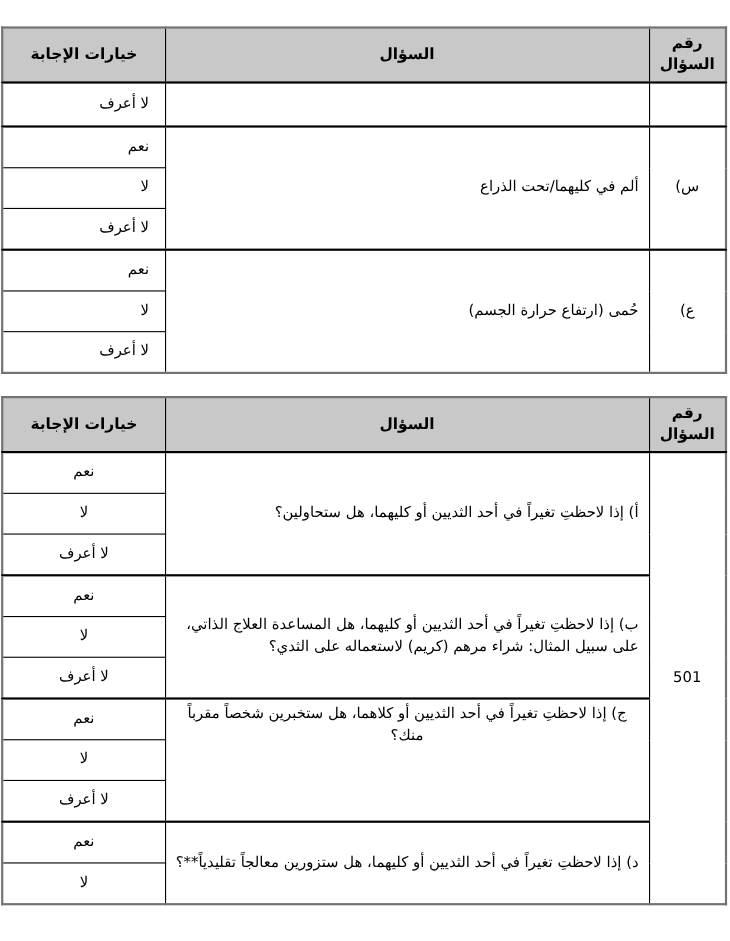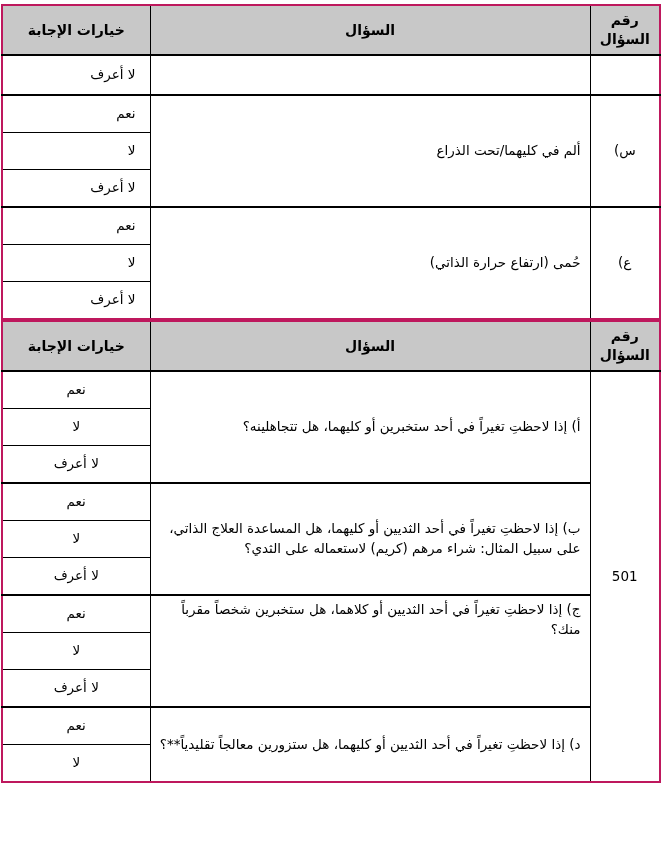--- a/index.html
+++ b/index.html
@@ -15,21 +15,22 @@
     color: #000000;
   }
   .sheet {
     direction: rtl;
     padding: 4px 3px 0 3px;
   }
   table.qtable {
     border-collapse: collapse;
     table-layout: fixed;
     width: 658px;
-    border: 2px solid #be185d;
+    border: 2px solid #737373;
+    margin-top: 20px;
   }
   col.c-num { width: 70px; }
   col.c-q   { width: 440px; }
   col.c-ans { width: 148px; }
   .qtable th {
     background: #c8c8c8;
     border: 1px solid #000000;
     border-bottom: 2px solid #000000;
     font-size: 14px;
     font-weight: bold;
@@ -49,21 +50,21 @@
   }
   tr.gtop > td { border-top: 2px solid #000000; }
   td.num {
     text-align: center;
     padding: 1px 2px;
   }
   td.q {
     text-align: right;
     padding: 2px 9px;
   }
-  td.q.qtop { vertical-align: top; padding-top: 4px; }
+  td.q.qtop { vertical-align: top; padding-top: 4px; text-align: center; }
   
   .t1 td.ans { text-align: right; padding-left: 4px; padding-right: 14px; }
   .t2 td.ans { text-align: center; }
   .section-title {
     font-size: 17px;
     font-weight: normal;
     text-align: right;
     margin: 25px 13px 39px 0;
     line-height: 1.3;
   }
@@ -99,21 +100,21 @@
       </tr>
       <tr>
         <td class="ans">لا</td>
       </tr>
       <tr>
         <td class="ans">لا أعرف</td>
       </tr>
 
       <tr class="gtop">
         <td class="num" rowspan="3">ع)</td>
-        <td class="q" rowspan="3">حُمى (ارتفاع حرارة الذاتي)</td>
+        <td class="q" rowspan="3">حُمى (ارتفاع حرارة الجسم)</td>
         <td class="ans">نعم</td>
       </tr>
       <tr>
         <td class="ans">لا</td>
       </tr>
       <tr>
         <td class="ans">لا أعرف</td>
       </tr>
     </tbody>
   </table>
@@ -127,21 +128,21 @@
       </colgroup>
     <tbody>
       <tr>
         <th>رقم السؤال</th>
         <th>السؤال</th>
         <th>خيارات الإجابة</th>
       </tr>
 
       <tr class="gtop">
         <td class="num" rowspan="11">501</td>
-        <td class="q" rowspan="3">أ) إذا لاحظتِ تغيراً في أحد ستخبرين أو كليهما، هل تتجاهلينه؟</td>
+        <td class="q" rowspan="3">أ) إذا لاحظتِ تغيراً في أحد الثديين أو كليهما، هل ستحاولين؟</td>
         <td class="ans">نعم</td>
       </tr>
       <tr>
         <td class="ans">لا</td>
       </tr>
       <tr>
         <td class="ans">لا أعرف</td>
       </tr>
 
       <tr class="gtop">

